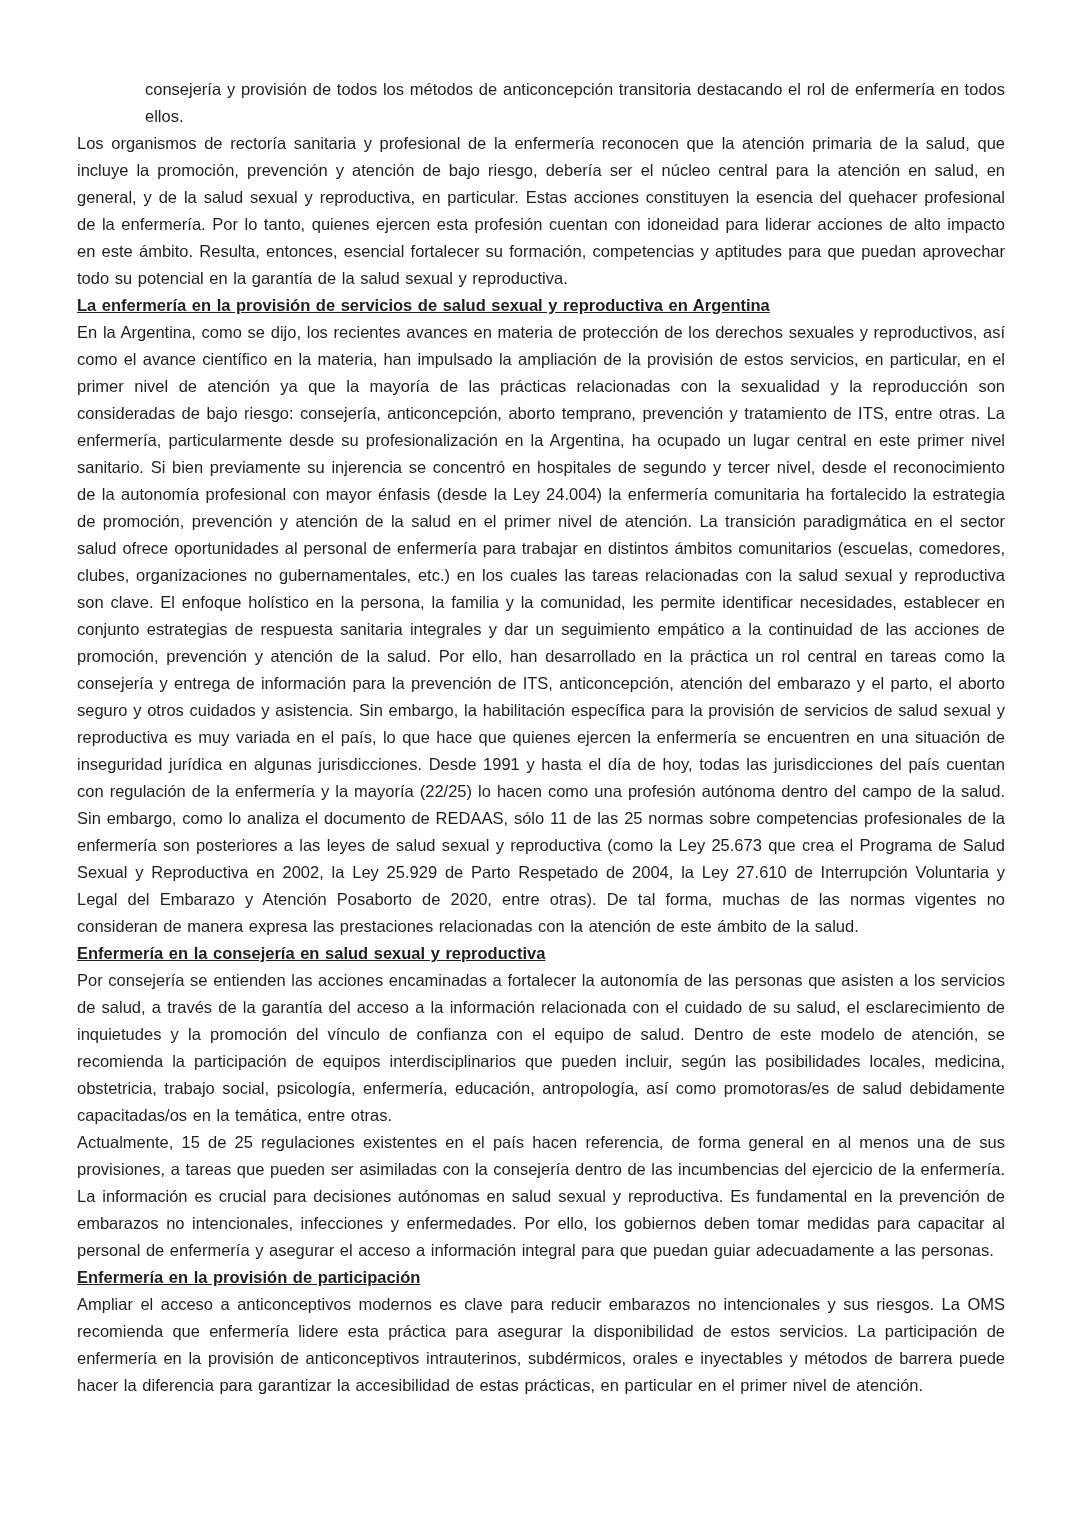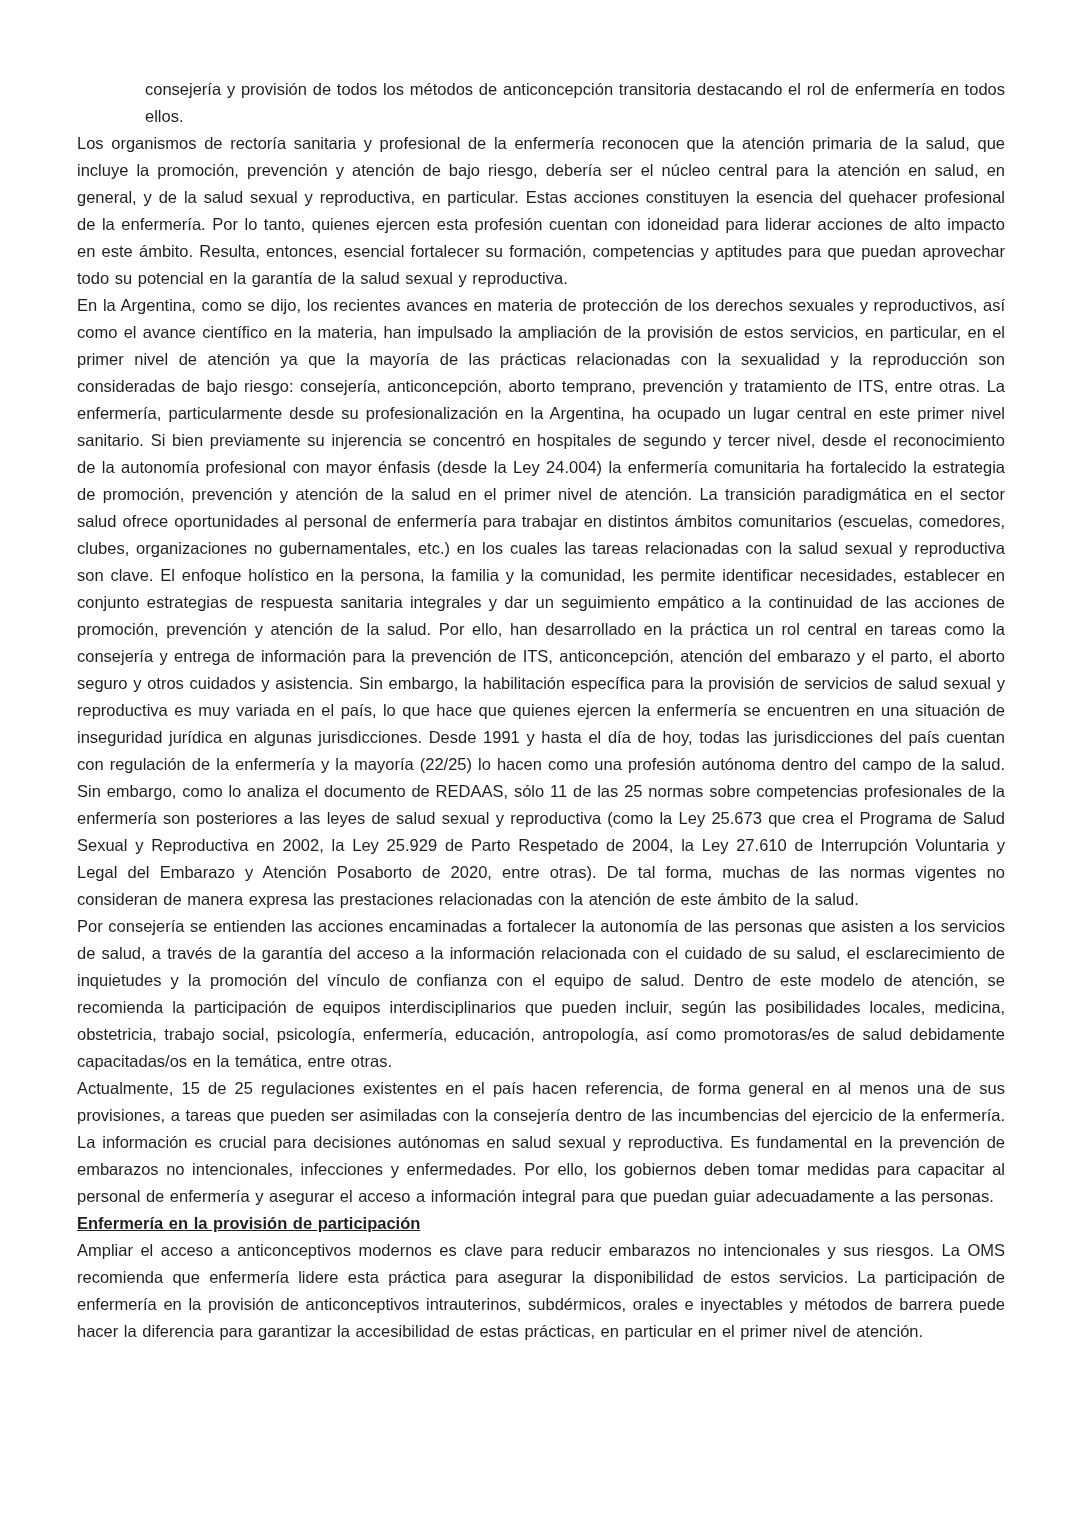--- a/index.html
+++ b/index.html
@@ -36,19 +36,21 @@
     line-height: 27px;
   }
 </style>
 </head>
 <body>
 
 <div class="page">
   <div class="content" id="content">
       <p class="block indented">consejería y provisión de todos los métodos de anticoncepción transitoria destacando el rol de enfermería en todos ellos.</p>
       <p class="block paragraph">Los organismos de rectoría sanitaria y profesional de la enfermería reconocen que la atención primaria de la salud, que incluye la promoción, prevención y atención de bajo riesgo, debería ser el núcleo central para la atención en salud, en general, y de la salud sexual y reproductiva, en particular. Estas acciones constituyen la esencia del quehacer profesional de la enfermería. Por lo tanto, quienes ejercen esta profesión cuentan con idoneidad para liderar acciones de alto impacto en este ámbito. Resulta, entonces, esencial fortalecer su formación, competencias y aptitudes para que puedan aprovechar todo su potencial en la garantía de la salud sexual y reproductiva.</p>
+      <h2 class="block heading">La enfermería en la provisión de servicios de salud sexual y reproductiva en Argentina</h2>
       <p class="block paragraph">En la Argentina, como se dijo, los recientes avances en materia de protección de los derechos sexuales y reproductivos, así como el avance científico en la materia, han impulsado la ampliación de la provisión de estos servicios, en particular, en el primer nivel de atención ya que la mayoría de las prácticas relacionadas con la sexualidad y la reproducción son consideradas de bajo riesgo: consejería, anticoncepción, aborto temprano, prevención y tratamiento de ITS, entre otras. La enfermería, particularmente desde su profesionalización en la Argentina, ha ocupado un lugar central en este primer nivel sanitario. Si bien previamente su injerencia se concentró en hospitales de segundo y tercer nivel, desde el reconocimiento de la autonomía profesional con mayor énfasis (desde la Ley 24.004) la enfermería comunitaria ha fortalecido la estrategia de promoción, prevención y atención de la salud en el primer nivel de atención. La transición paradigmática en el sector salud ofrece oportunidades al personal de enfermería para trabajar en distintos ámbitos comunitarios (escuelas, comedores, clubes, organizaciones no gubernamentales, etc.) en los cuales las tareas relacionadas con la salud sexual y reproductiva son clave. El enfoque holístico en la persona, la familia y la comunidad, les permite identificar necesidades, establecer en conjunto estrategias de respuesta sanitaria integrales y dar un seguimiento empático a la continuidad de las acciones de promoción, prevención y atención de la salud. Por ello, han desarrollado en la práctica un rol central en tareas como la consejería y entrega de información para la prevención de ITS, anticoncepción, atención del embarazo y el parto, el aborto seguro y otros cuidados y asistencia. Sin embargo, la habilitación específica para la provisión de servicios de salud sexual y reproductiva es muy variada en el país, lo que hace que quienes ejercen la enfermería se encuentren en una situación de inseguridad jurídica en algunas jurisdicciones. Desde 1991 y hasta el día de hoy, todas las jurisdicciones del país cuentan con regulación de la enfermería y la mayoría (22/25) lo hacen como una profesión autónoma dentro del campo de la salud. Sin embargo, como lo analiza el documento de REDAAS, sólo 11 de las 25 normas sobre competencias profesionales de la enfermería son posteriores a las leyes de salud sexual y reproductiva (como la Ley 25.673 que crea el Programa de Salud Sexual y Reproductiva en 2002, la Ley 25.929 de Parto Respetado de 2004, la Ley 27.610 de Interrupción Voluntaria y Legal del Embarazo y Atención Posaborto de 2020, entre otras). De tal forma, muchas de las normas vigentes no consideran de manera expresa las prestaciones relacionadas con la atención de este ámbito de la salud.</p>
+      <h2 class="block heading">Enfermería en la consejería en salud sexual y reproductiva</h2>
       <p class="block paragraph">Por consejería se entienden las acciones encaminadas a fortalecer la autonomía de las personas que asisten a los servicios de salud, a través de la garantía del acceso a la información relacionada con el cuidado de su salud, el esclarecimiento de inquietudes y la promoción del vínculo de confianza con el equipo de salud. Dentro de este modelo de atención, se recomienda la participación de equipos interdisciplinarios que pueden incluir, según las posibilidades locales, medicina, obstetricia, trabajo social, psicología, enfermería, educación, antropología, así como promotoras/es de salud debidamente capacitadas/os en la temática, entre otras.</p>
       <p class="block paragraph">Actualmente, 15 de 25 regulaciones existentes en el país hacen referencia, de forma general en al menos una de sus provisiones, a tareas que pueden ser asimiladas con la consejería dentro de las incumbencias del ejercicio de la enfermería. La información es crucial para decisiones autónomas en salud sexual y reproductiva. Es fundamental en la prevención de embarazos no intencionales, infecciones y enfermedades. Por ello, los gobiernos deben tomar medidas para capacitar al personal de enfermería y asegurar el acceso a información integral para que puedan guiar adecuadamente a las personas.</p>
       <h2 class="block heading">Enfermería en la provisión de participación</h2>
       <p class="block paragraph">Ampliar el acceso a anticonceptivos modernos es clave para reducir embarazos no intencionales y sus riesgos. La OMS recomienda que enfermería lidere esta práctica para asegurar la disponibilidad de estos servicios. La participación de enfermería en la provisión de anticonceptivos intrauterinos, subdérmicos, orales e inyectables y métodos de barrera puede hacer la diferencia para garantizar la accesibilidad de estas prácticas, en particular en el primer nivel de atención.</p>
     </div>
 </div>
 
 </body></html>

